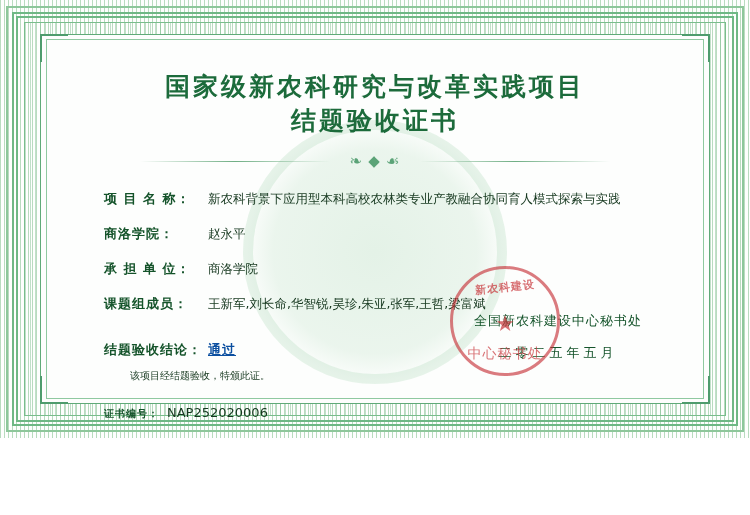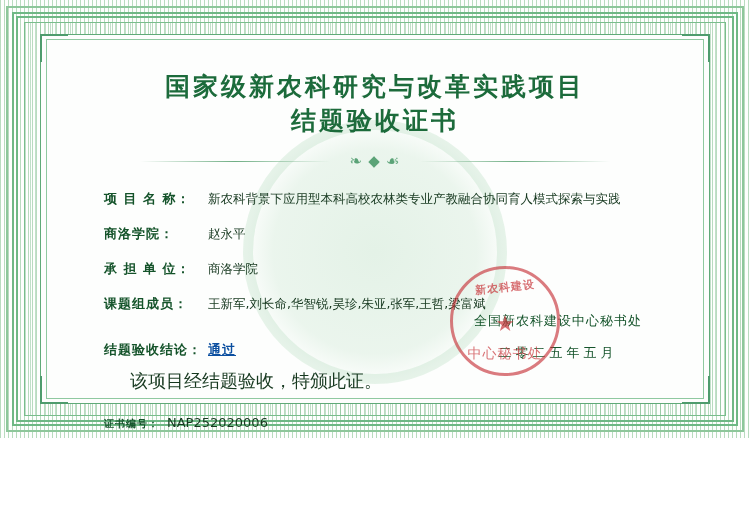--- a/index.html
+++ b/index.html
@@ -193,21 +193,21 @@
     font-weight: bold;
     color: #0b4fa0;
     text-decoration: underline;
     letter-spacing: 1px;
   }
 
   .statement {
     margin-top: 10px;
     padding-left: 48px;
     font-family: "DejaVu Sans", sans-serif;
-    font-size: 18px;
+    font-size: 10px;
     color: #16381f;
     text-indent: 26px;
   }
 
   .cert-no {
     margin-top: 22px;
     padding-left: 48px;
     display: flex;
     align-items: baseline;
   }

